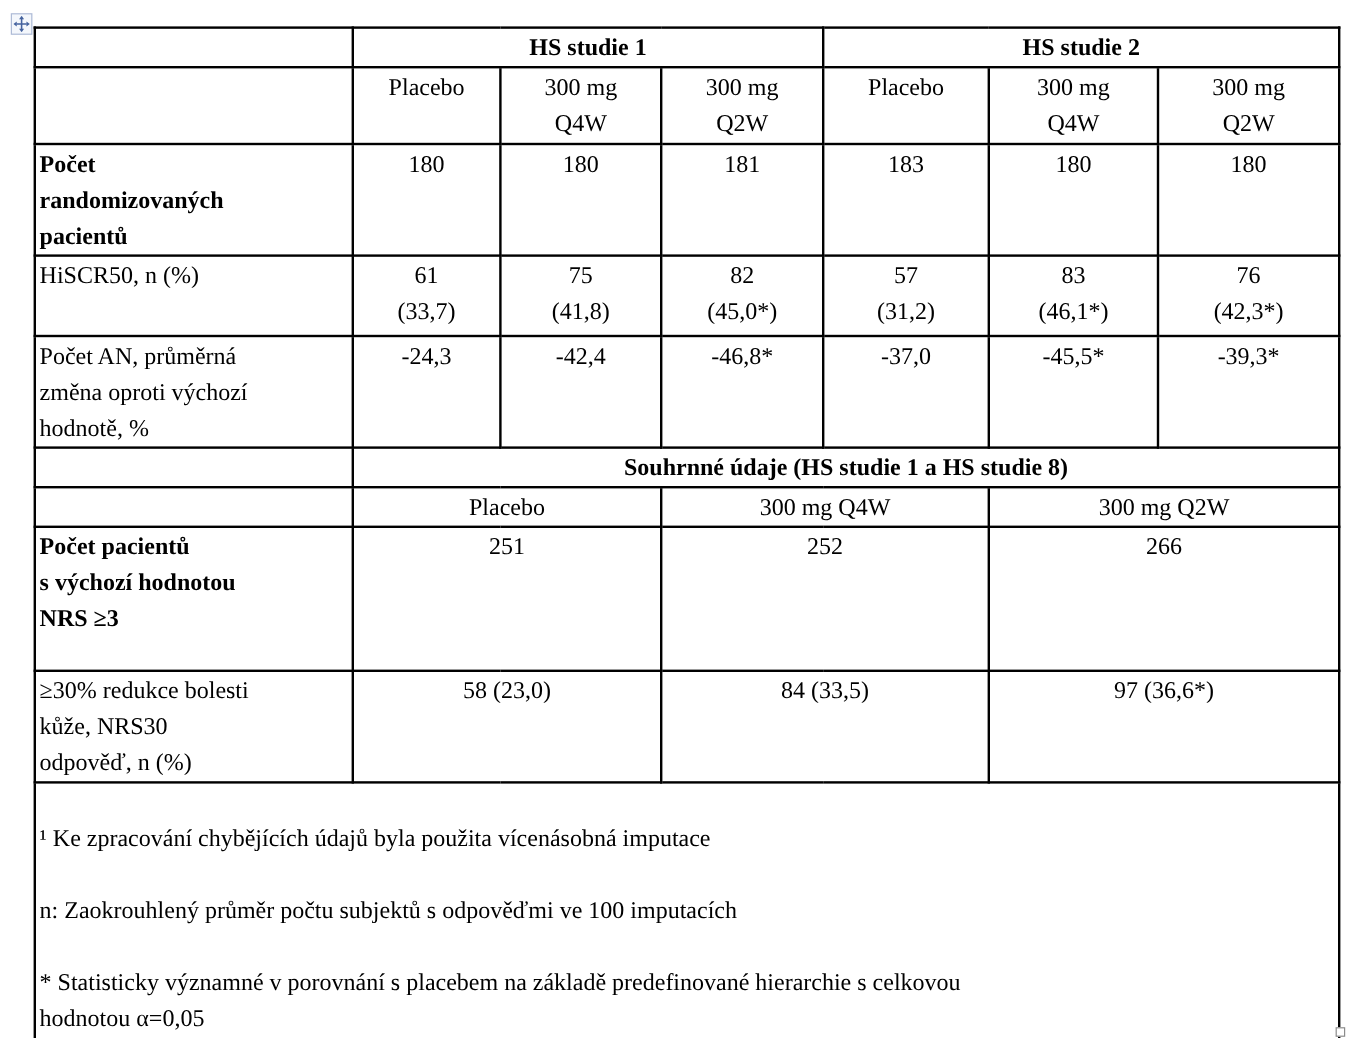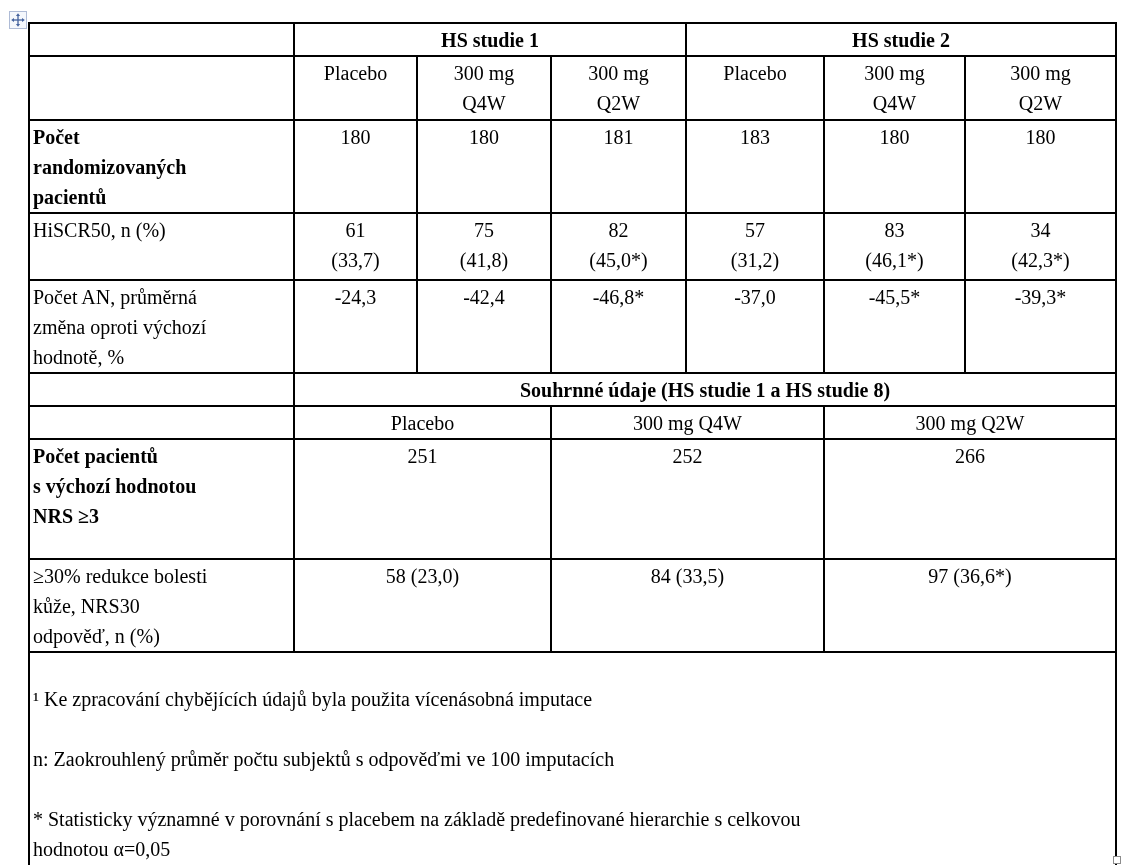--- a/index.html
+++ b/index.html
@@ -116,21 +116,21 @@
       <td class="val">61
 (33,7)</td>
       <td class="val">75
 (41,8)</td>
       <td class="val">82
 (45,0*)</td>
       <td class="val">57
 (31,2)</td>
       <td class="val">83
 (46,1*)</td>
-      <td class="val">34
+      <td class="val">76
 (42,3*)</td>
     </tr>
 
     <tr style="height:92px">
       <td class="lbl">Počet AN, průměrná
 změna oproti výchozí
 hodnotě, %</td>
       <td class="val">-24,3</td>
       <td class="val">-42,4</td>
       <td class="val">-46,8*</td>

